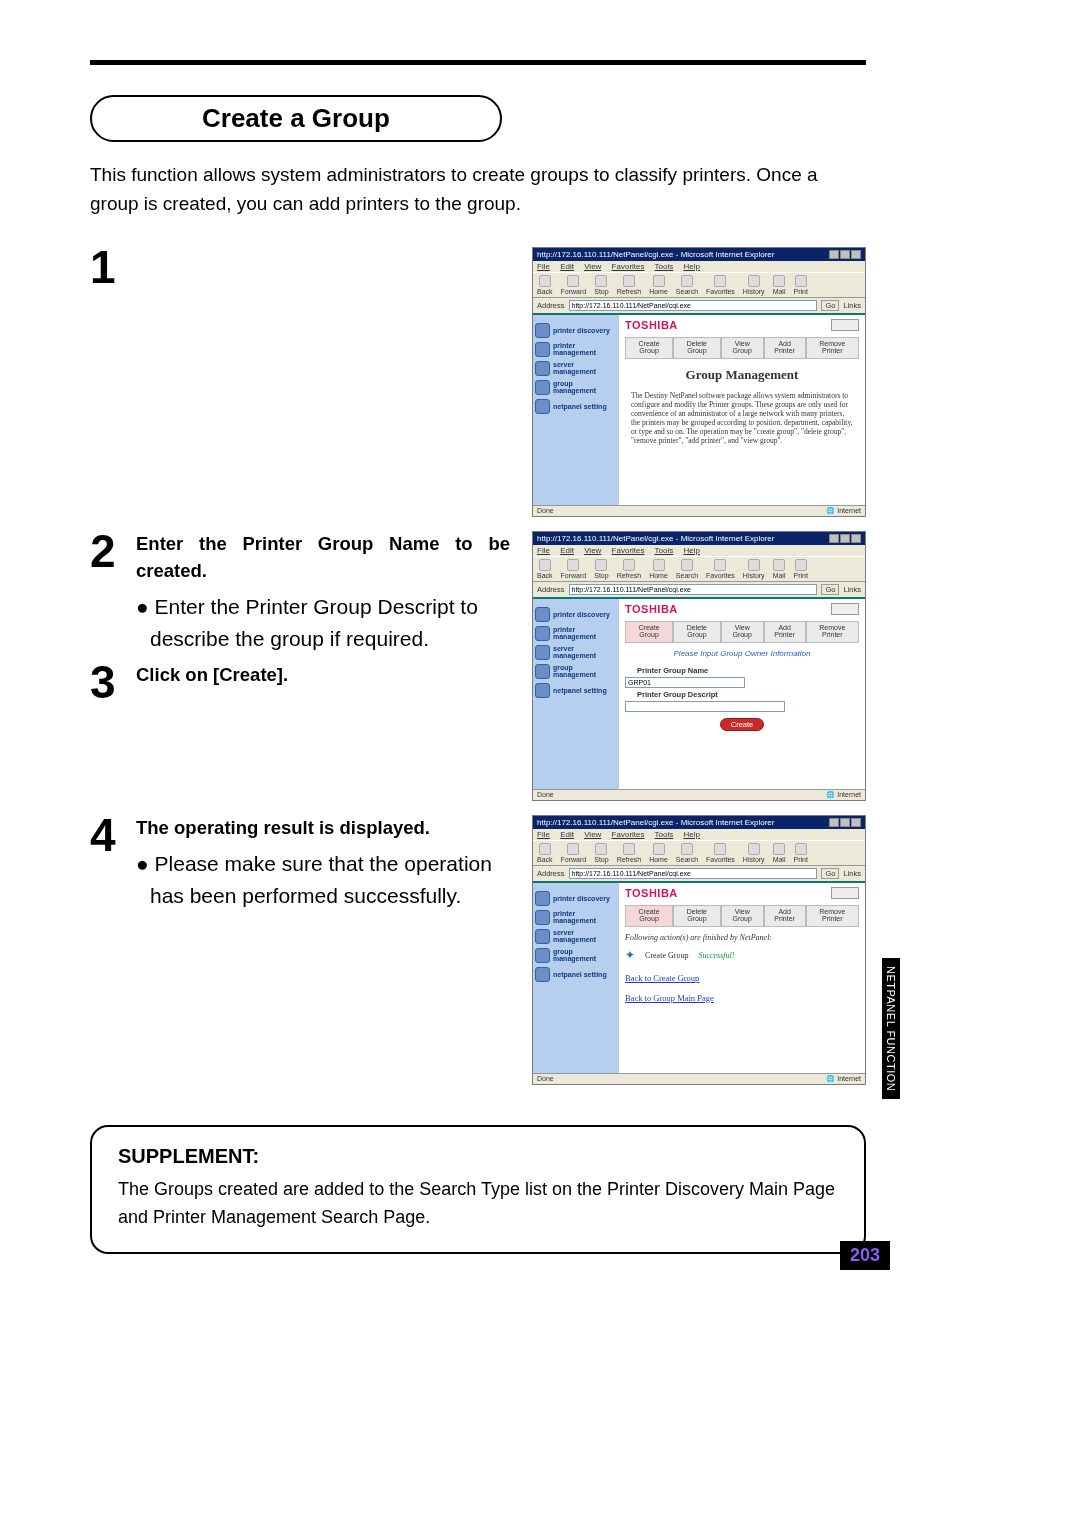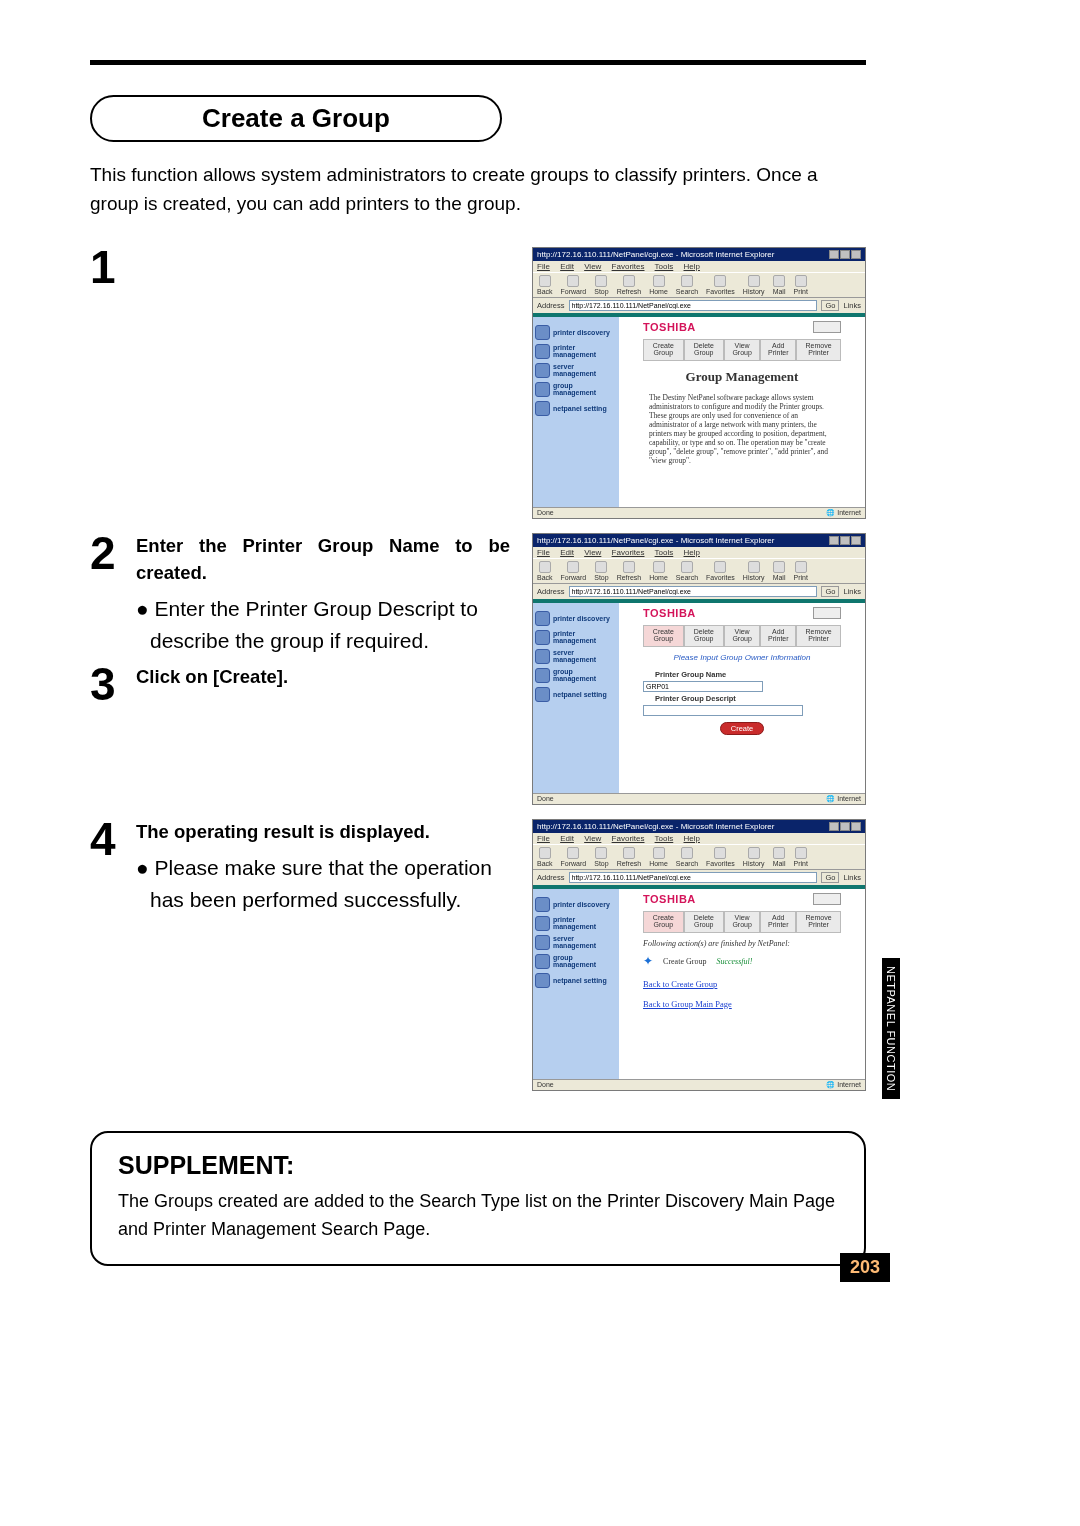--- a/index.html
+++ b/index.html
@@ -104,21 +104,21 @@
   .fs-menubar span { margin-right:8px; text-decoration: underline; }
   .fs-toolbar {
     background:#ece9d8;
     border-top:1px solid #fff; border-bottom:1px solid #999;
     display:flex; gap:8px; padding:2px 4px; align-items:flex-end;
     font-size:7px;
   }
   .fs-toolbar .tb { display:flex; flex-direction:column; align-items:center; gap:1px; }
   .fs-toolbar .tb .ic { width:12px; height:12px; border:1px solid #aaa; background:#ddd; border-radius:2px; }
   .fs-addr {
-    background:#ece9d8; border-bottom:4px solid #0f766e; display:flex; gap:4px; padding:2px 4px;
+    background:#ece9d8; border-bottom:2px solid #0f766e; display:flex; gap:4px; padding:2px 4px;
     font-size:7.5px; align-items:center;
   }
   .fs-addr input { flex:1; height:11px; font-size:7px; padding:0 2px; border:1px solid #7f9db9; }
   .fs-addr .go { border:1px solid #999; background:#ece9d8; padding:0 3px; }
   .fs-content {
     background:#fff;
     display:flex;
     min-height:190px;
   }
   .fs-sidebar {
@@ -126,21 +126,21 @@
     background:#b6cfef;
     padding:4px 0;
   }
   .fs-sidebar .sbitem {
     display:flex; align-items:center; gap:3px;
     margin:4px 2px;
     font-size:7px; color:#103a7a; font-weight:bold;
     line-height:1.05;
   }
   .fs-sidebar .sbitem .sic { width:15px; height:15px; background:#6b8ec7; border-radius:3px; border:1px solid #3a5da5; flex:0 0 15px; }
-  .fs-main { flex:1; padding:4px 24px; position:relative; }
+  .fs-main { flex:1; padding:4px 6px; position:relative; }
   .fs-logo-row { display:flex; justify-content:space-between; align-items:center; margin-bottom:6px; }
   .fs-logo { color:#d4145a; font-weight:bold; font-size:11px; letter-spacing:0.5px; }
   .fs-flags { width:28px; height:12px; border:1px solid #999; background:#eee; }
   .fs-tabs { display:flex; gap:0; margin-bottom:6px; }
   .fs-tab {
     background:#eaeaea; border:1px solid #bbb; padding:2px 5px 3px 5px;
     font-size:7px; color:#333; text-align:center; line-height:1.05;
   }
   .fs-tab.active { background:#f5d7d7; }
   .fs-h2 { font-size:13px; text-align:center; font-family: "Times New Roman", serif; font-weight:bold; margin:8px 0; }
@@ -171,31 +171,31 @@
   }
 
   .supplement-box {
     border:2.5px solid #000;
     border-radius:18px;
     padding:18px 26px 20px 26px;
     margin-top:40px;
   }
   .supplement-box h3 {
     margin:0 0 8px 0;
-    font-size:25px;
+    font-size:20px;
     font-weight:bold;
   }
   .supplement-box p {
     margin:0;
     font-size:18px;
     line-height:1.55;
   }
   .page-num {
     background:#000;
-    color:#fdba74;
+    color:#8b5cf6;
     font-weight:bold;
     font-size:18px;
     padding:4px 10px;
     position:absolute;
     right:46px;
     bottom:24px;
   }
 
   .block-23 { margin-bottom: 14px; }
   .block-23 .step-row { margin-bottom:6px; }

